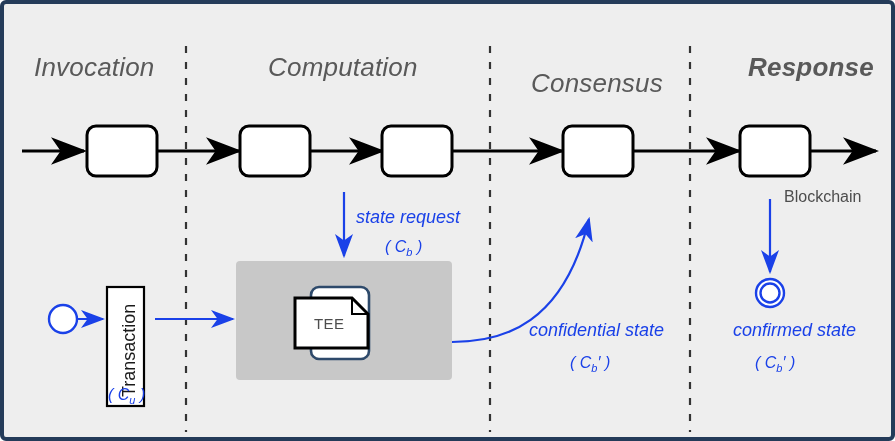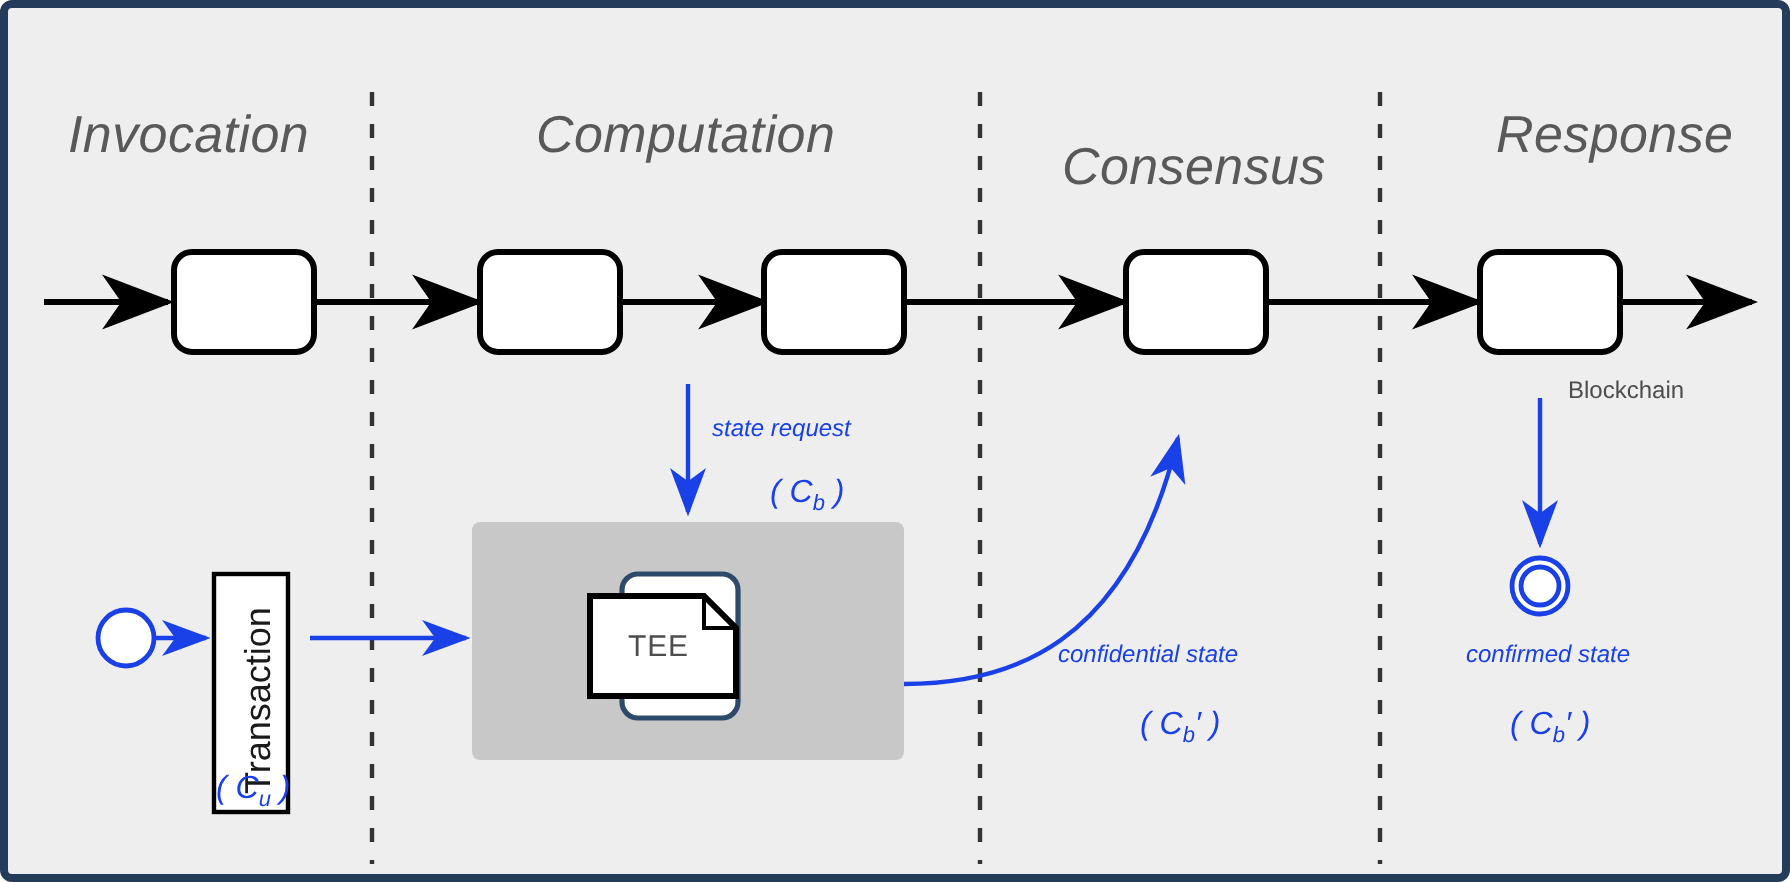--- a/index.html
+++ b/index.html
@@ -36,34 +36,34 @@
     letter-spacing: 0.2px;
   }
   .lbl {
     position: absolute;
     font-family: "Liberation Sans", sans-serif;
     white-space: nowrap;
   }
   .lbl-blue {
     color: #1a41e8;
     font-style: italic;
-    font-size: 12px;
+    font-size: 18px;
   }
   .lbl-blue-sub {
     color: #1a41e8;
     font-style: italic;
     font-size: 16px;
   }
   .lbl-blue-sub sub {
     font-size: 11px;
     font-style: italic;
   }
   .lbl-gray {
     color: #4d4d4d;
-    font-size: 12px;
+    font-size: 16px;
     font-style: normal;
   }
   .tee-text {
     position: absolute;
     font-family: "Liberation Sans", sans-serif;
     font-size: 15px;
     font-weight: normal;
     color: #4d4d4d;
     letter-spacing: 0.4px;
   }
@@ -134,21 +134,21 @@
       <line x1="151" y1="315" x2="229" y2="315" marker-end="url(#arrowBlue)"></line>
       <line x1="340" y1="188" x2="340" y2="252" marker-end="url(#arrowBlue)"></line>
       <path d="M448,338 C500,338 560,320 585,215" marker-end="url(#arrowBlue)"></path>
       <line x1="766" y1="195" x2="766" y2="268" marker-end="url(#arrowBlue)"></line>
     </g>
   </svg>
 
   <div class="lane-title" style="left:30px; top:48px;">Invocation</div>
   <div class="lane-title" style="left:264px; top:48px;">Computation</div>
   <div class="lane-title" style="left:527px; top:48px;margin-top:16px;">Consensus</div>
-  <div class="lane-title" style="left:744px; top:48px;">Response</div>
+  <div class="lane-title" style="left:744px; top:48px;font-weight:bold;">Response</div>
 
   <div class="tee-text" style="left:310px; top:311px;">TEE</div>
 
   <div class="txn-text" style="left:115px; top:393px;">Transaction</div>
 
   <div class="lbl lbl-blue-sub" style="left:104px; top:382px;">
     <span>( C</span><sub>u</sub><span> )</span>
   </div>
 
   <div class="lbl lbl-blue" style="left:352px; top:203px;">state request</div>

